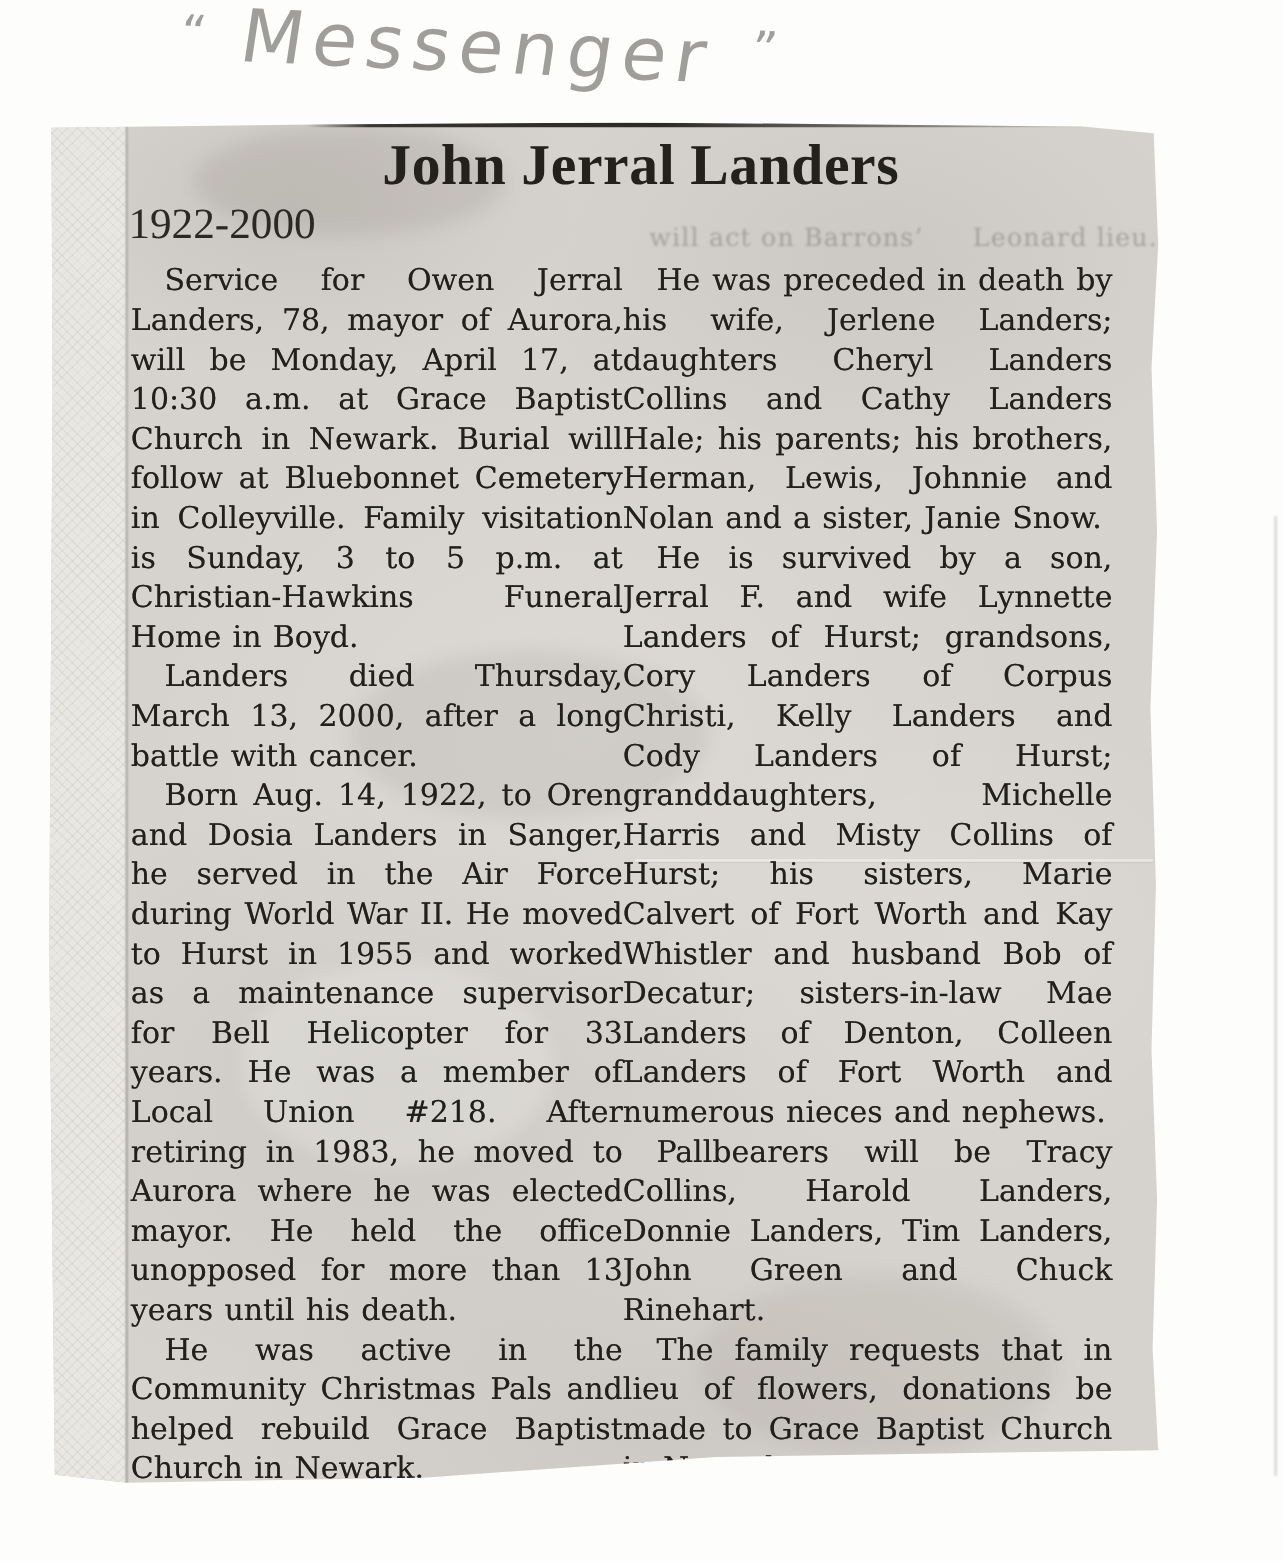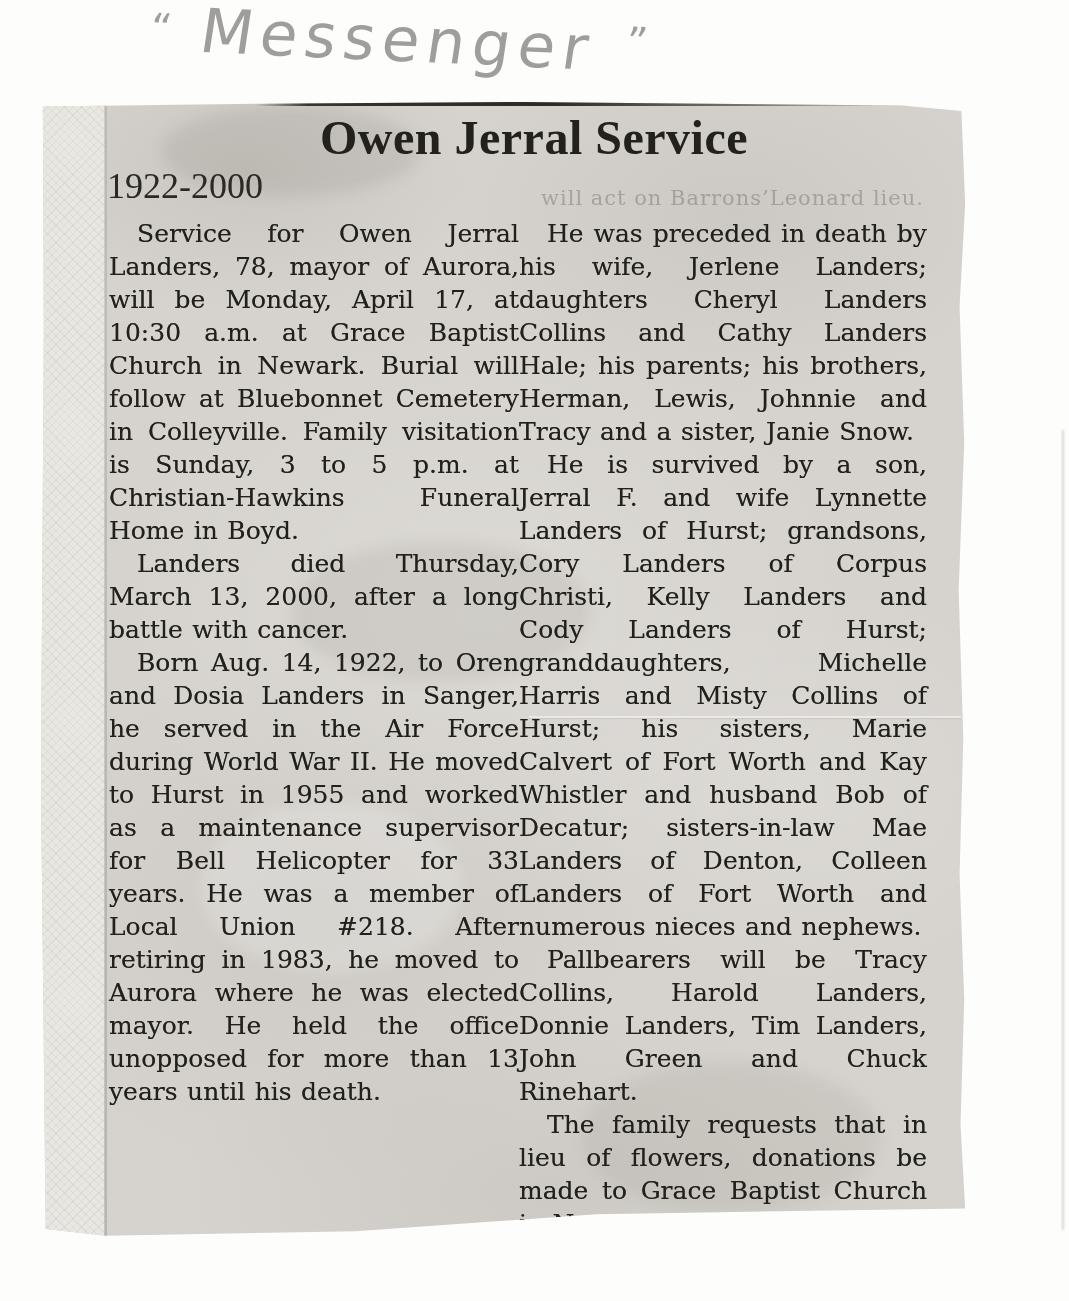--- a/index.html
+++ b/index.html
@@ -109,21 +109,21 @@
     box-shadow: 0 1px 1px rgba(60,56,50,0.10);
   }
 
   
   .ghost-line {
     position: absolute;
     left: 500px;
     top: 84px;
     width: 424px;
     display: flex;
-    justify-content: flex-start;
+    justify-content: space-between;
     font-size: 21px;
     color: rgba(95,92,86,0.38);
     filter: blur(0.7px);
     letter-spacing: 1px;
   }
   .ghost-blob {
     position: absolute;
     border-radius: 50%;
     filter: blur(7px);
     pointer-events: none;
@@ -206,31 +206,32 @@
   <div class="ghost-blob blob-d"></div>
 
   <div class="ghost-line">
     <span>will act on Barrons’</span>
     <span>Leonard lieu.</span>
   </div>
 
   <div class="crease"></div>
 
   <div class="content">
-    <h1 class="obit-title">Owen Jerral Service</h1>
+    <h1 class="obit-title">John Jerral Landers</h1>
     <div class="obit-years">1922-2000</div>
 
     <div class="columns">
       <div class="col left">
         <p>Service for Owen Jerral Landers, 78, mayor of Aurora, will be Monday, April 17, at 10:30 a.m. at Grace Baptist Church in Newark. Burial will follow at Bluebonnet Cemetery in Colleyville. Family visitation is Sunday, 3 to 5 p.m. at Christian-Hawkins Funeral Home in Boyd.</p>
         <p>Landers died Thursday, March 13, 2000, after a long battle with cancer.</p>
         <p>Born Aug. 14, 1922, to Oren and Dosia Landers in Sanger, he served in the Air Force during World War II. He moved to Hurst in 1955 and worked as a maintenance supervisor for Bell Helicopter for 33 years. He was a member of Local Union #218. After retiring in 1983, he moved to Aurora where he was elected mayor. He held the office unopposed for more than 13 years until his death.</p>
+        <p>He was active in the Community Christmas Pals and helped rebuild Grace Baptist Church in Newark.</p>
       </div>
       <div class="col right">
-        <p>He was preceded in death by his wife, Jerlene Landers; daughters Cheryl Landers Collins and Cathy Landers Hale; his parents; his brothers, Herman, Lewis, Johnnie and Tracy and a sister, Janie Snow.</p>
+        <p>He was preceded in death by his wife, Jerlene Landers; daughters Cheryl Landers Collins and Cathy Landers Hale; his parents; his brothers, Herman, Lewis, Johnnie and Nolan and a sister, Janie Snow.</p>
         <p>He is survived by a son, Jerral F. and wife Lynnette Landers of Hurst; grandsons, Cory Landers of Corpus Christi, Kelly Landers and Cody Landers of Hurst; granddaughters, Michelle Harris and Misty Collins of Hurst; his sisters, Marie Calvert of Fort Worth and Kay Whistler and husband Bob of Decatur; sisters-in-law Mae Landers of Denton, Colleen Landers of Fort Worth and numerous nieces and nephews.</p>
         <p>Pallbearers will be Tracy Collins, Harold Landers, Donnie Landers, Tim Landers, John Green and Chuck Rinehart.</p>
         <p>The family requests that in lieu of flowers, donations be made to Grace Baptist Church in Newark.</p>
       </div>
     </div>
   </div>
 </div>
 
 <div class="page-edge"></div>
 

